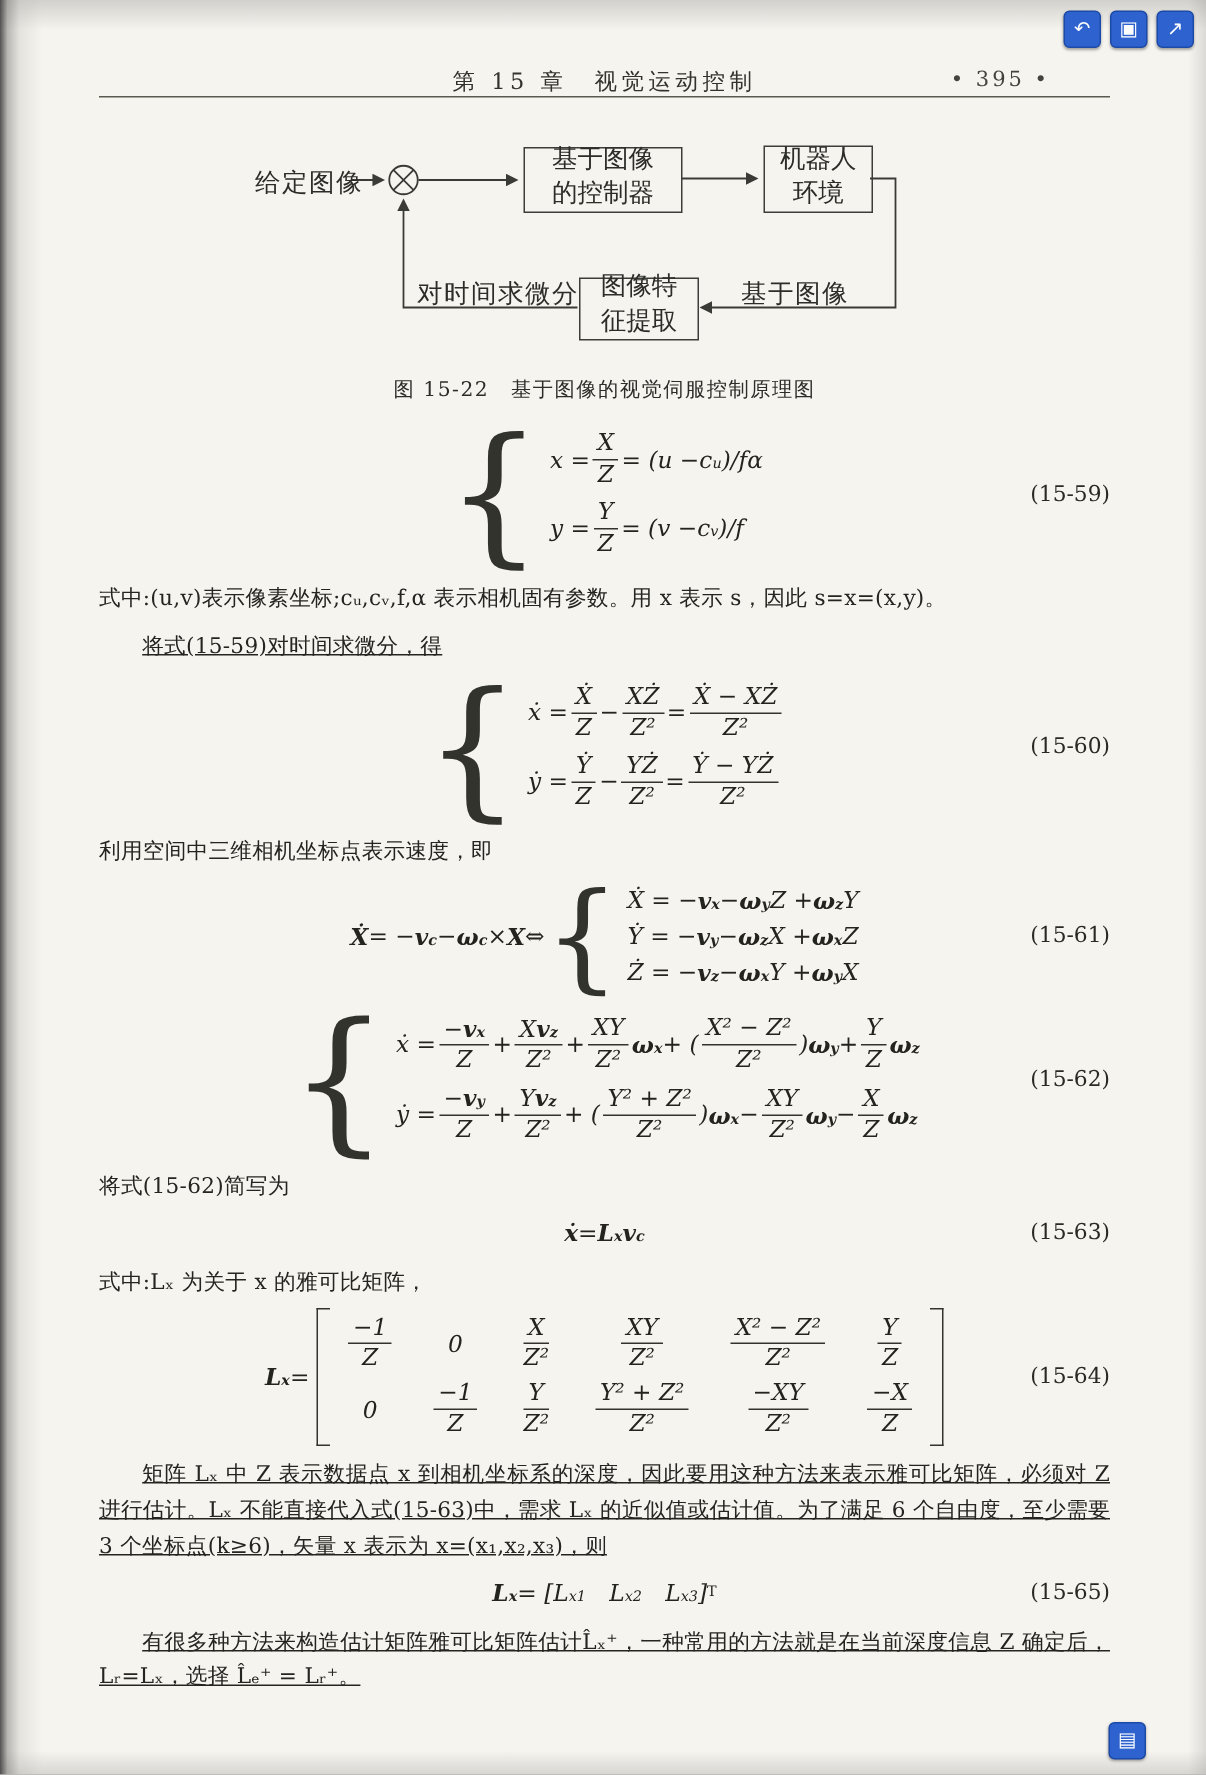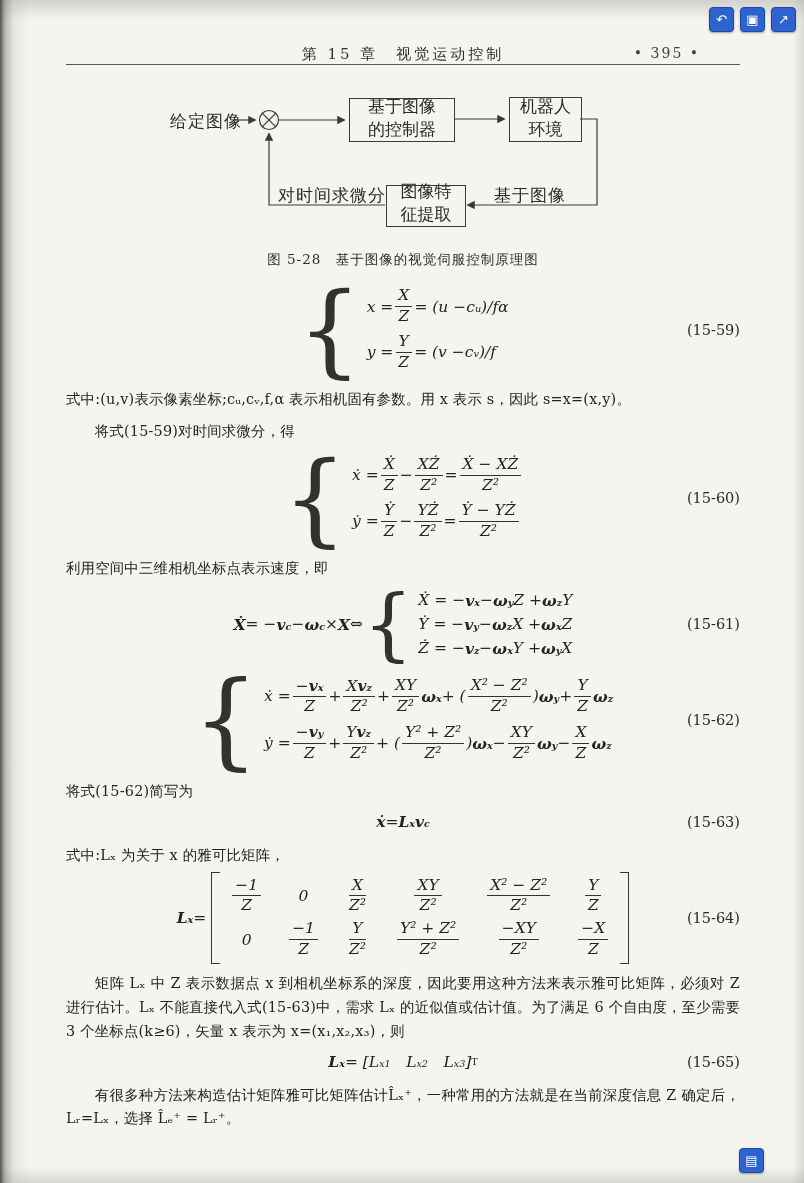--- a/index.html
+++ b/index.html
@@ -26,21 +26,21 @@
         display:flex;align-items:center;justify-content:center;font-size:13px;
         font-family:"DejaVu Sans","Liberation Sans",sans-serif;cursor:pointer;box-shadow:0 1px 2px rgba(0,0,0,.35);}
   
   .diagram{position:relative;height:158px;margin-top:20px;font-size:17px;color:#2c2c28;}
   .dwires{position:absolute;left:0;top:0;}
   .dbox{position:absolute;border:1.2px solid #3c3c38;display:flex;flex-direction:column;align-items:center;justify-content:flex-end;line-height:1.35;text-align:center;background:transparent;}
   .dlabel{position:absolute;white-space:nowrap;letter-spacing:1px;}
   .caption{text-align:center;font-size:13.5px;color:#2c2c28;margin:8px 0 10px;letter-spacing:1px;}
   
   p.bodyp{margin:8px 0 4px;font-size:14.4px;line-height:1.66;text-align:justify;letter-spacing:.2px;color:#242420;}
-  p.indent{text-indent:2em;}
+  p.indent{text-indent:2em;text-decoration:underline;}
   
   .eq{position:relative;margin:4px 0;display:flex;justify-content:center;align-items:center;min-height:28px;}
   .eq-inner{display:inline-flex;align-items:center;font-style:italic;font-size:15.5px;color:#24241f;}
   .eq-inner sub{font-size:.62em;line-height:0;font-style:italic;}
   .eq-inner sup{font-size:.62em;line-height:0;font-style:normal;}
   .eq-num{position:absolute;right:0;top:50%;transform:translateY(-50%);font-style:normal;font-size:14.5px;color:#2a2a25;}
   .mb{font-weight:bold;}
   .subw{display:inline-flex;align-items:baseline;}
   .frac{display:inline-flex;flex-direction:column;align-items:center;margin:0 2px;line-height:1.28;}
   .frac .num{padding:0 3px;border-bottom:1.1px solid #33332e;display:inline-flex;justify-content:center;align-items:baseline;}
@@ -103,21 +103,21 @@
         <span>环境</span>
       </div>
       <div class="dbox" style="left:320px;top:100px;width:78px;height:40px;">
         <span>图像特</span>
         <span>征提取</span>
       </div>
       <span class="dlabel" style="left:428px;top:99px;">基于图像</span>
       <span class="dlabel" style="left:212px;top:99px;">对时间求微分</span>
     </div>
 
-    <div class="caption">图 5-28　基于图像的视觉伺服控制原理图</div>
+    <div class="caption">图 15-22　基于图像的视觉伺服控制原理图</div>
 
 
     <div class="eq">
       <span class="eq-inner">
           <span class="sys">
             <span class="brace" style="font-size: 101px;">{</span>
             <span class="sysrows">
               <span class="sysrow">
                 <span>x = </span>
                 <span class="frac">

